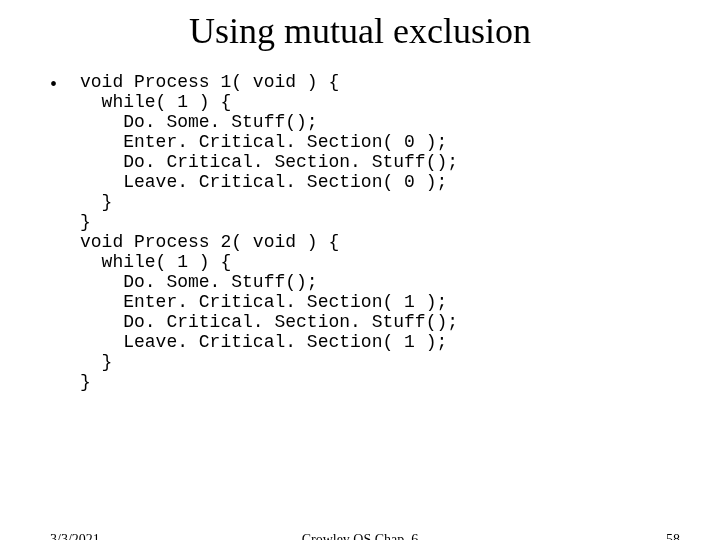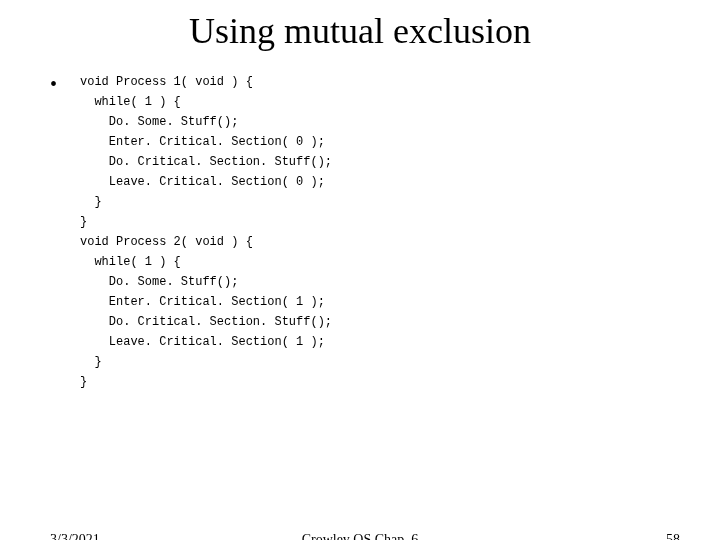--- a/index.html
+++ b/index.html
@@ -34,21 +34,21 @@
     align-items: flex-start;
   }
   .bullet {
     width: 30px;
     font-size: 20px;
     line-height: 20px;
     padding-top: 2px;
   }
   .code {
     font-family: "Courier New", Courier, monospace;
-    font-size: 12px;
+    font-size: 18px;
     line-height: 20px;
     white-space: pre;
   }
   .footer {
     position: absolute;
     bottom: 18px;
     left: 0;
     width: 100%;
     font-size: 14px;
   }

